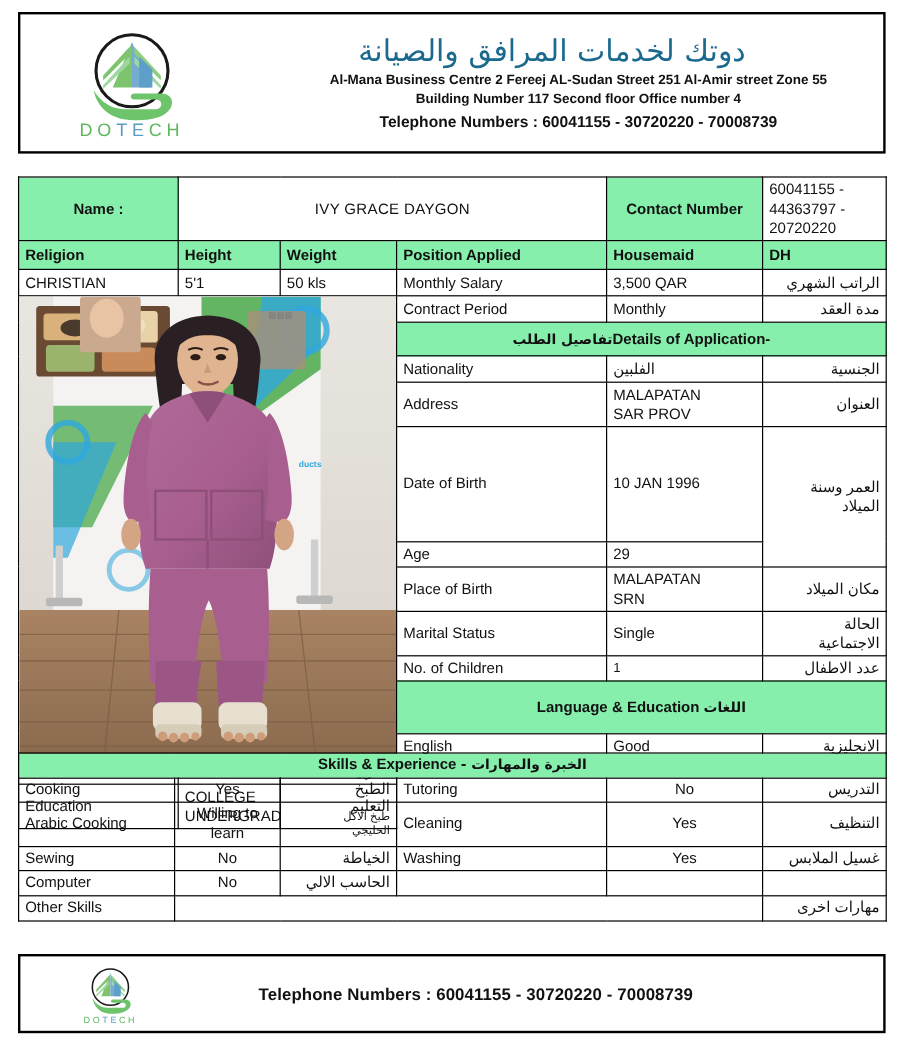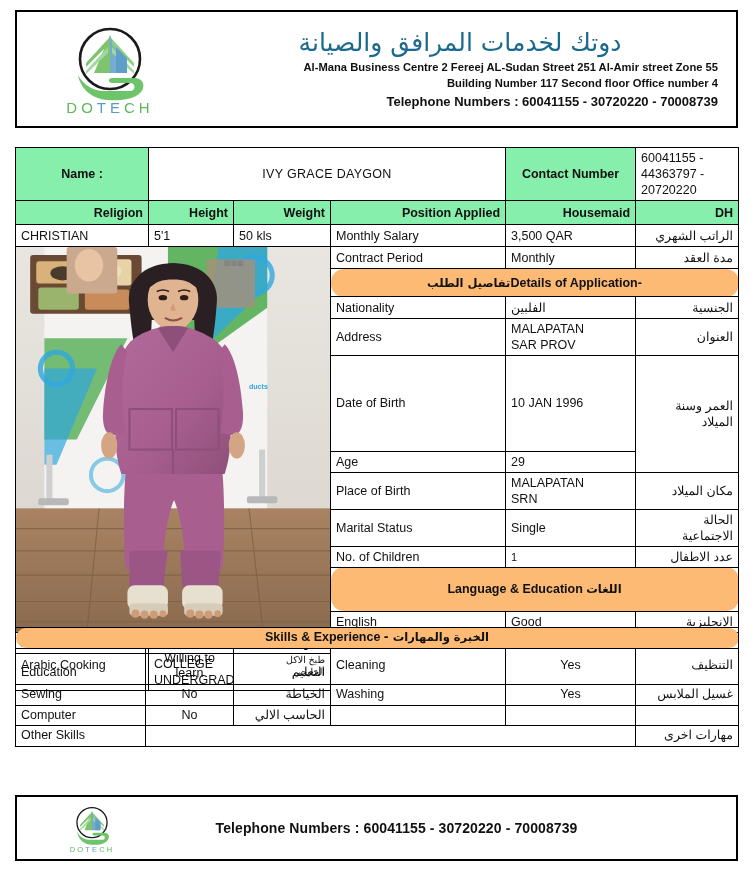--- a/index.html
+++ b/index.html
@@ -28,21 +28,21 @@
   .arabic-title {
     direction: rtl; text-align: center;
     font-family: "DejaVu Sans", sans-serif;
     font-size: 25px; color: #1b6a8e; letter-spacing: 0px;
     line-height: 1.25; font-weight: 400;
     margin-bottom: 2px;
   }
   .addr-line {
     font-family: "Liberation Sans", sans-serif;
     font-weight: bold; font-size: 11.2px; color: #111;
-    line-height: 1.42; text-align: right; padding-left: 8px; margin-left: 36px;
+    line-height: 1.42; text-align: center; padding-left: 8px; margin-left: 36px;
   }
   .addr-line.tel { font-size: 13px; padding-top: 1px; }
 
   
   .main-table {
     position: absolute; left: 15px; top: 147px;
     width: 723px;
     border-collapse: collapse;
     table-layout: fixed;
   }
@@ -59,28 +59,27 @@
   .lft { text-align: left; }
   .bold { font-weight: bold; }
   .ar {
     direction: rtl; text-align: right;
     font-family: "DejaVu Sans", sans-serif;
     font-size: 10.5px; color: #111; line-height: 1.3;
   }
   .name-val { font-size: 17px; text-align: center; letter-spacing: .3px; }
   .contact-num { font-size: 10.5px; line-height: 1.5; text-align: left; padding-left: 6px; }
   .sec-head {
-    background: #fdba74; text-align: center; font-weight: bold;
+    background: #86efac; text-align: center; font-weight: bold;
     font-size: 13.5px;
-    border-radius: 13px;
   }
   .sec-head .ar-in {
     font-family: "DejaVu Sans", sans-serif; font-size: 11.5px;
   }
-  .hdr-cell { font-weight: bold; font-size: 13px; text-align: right; }
+  .hdr-cell { font-weight: bold; font-size: 13px; text-align: left; }
   .two-line { line-height: 1.35; }
 
   
   .photo-cell { padding: 0 !important; vertical-align: top; background:#fff; }
   .photo-frame {
     width: 100%; height: 100%;
     position: relative; overflow: hidden;
     background: #d8d2cb;
   }
   .photo-svg { display:block; width:100%; height:100%; }
@@ -401,20 +400,28 @@
     </colgroup>
     <tbody>
         <tr>
       <td class="sec-head" colspan="6" style="height:20px">
         <span>Skills &amp; Experience</span>
         <span class="ar-in">- الخبرة والمهارات</span>
       </td>
     </tr>
 
 
+    <tr>
+      <td class="lft" style="height:20px">Cooking</td>
+      <td class="ctr">Yes</td>
+      <td class="ar">الطبخ</td>
+      <td class="lft">Tutoring</td>
+      <td class="ctr">No</td>
+      <td class="ar">التدريس</td>
+    </tr>
 
     <tr>
       <td class="lft" style="height:30px">Arabic Cooking</td>
       <td class="ctr two-line" style="white-space:pre-line">Willing to
 learn</td>
       <td class="ar" style="white-space:pre-line;font-size:9.5px">طبخ الاكل
 الخليجي</td>
       <td class="lft">Cleaning</td>
       <td class="ctr">Yes</td>
       <td class="ar">التنظيف</td>

